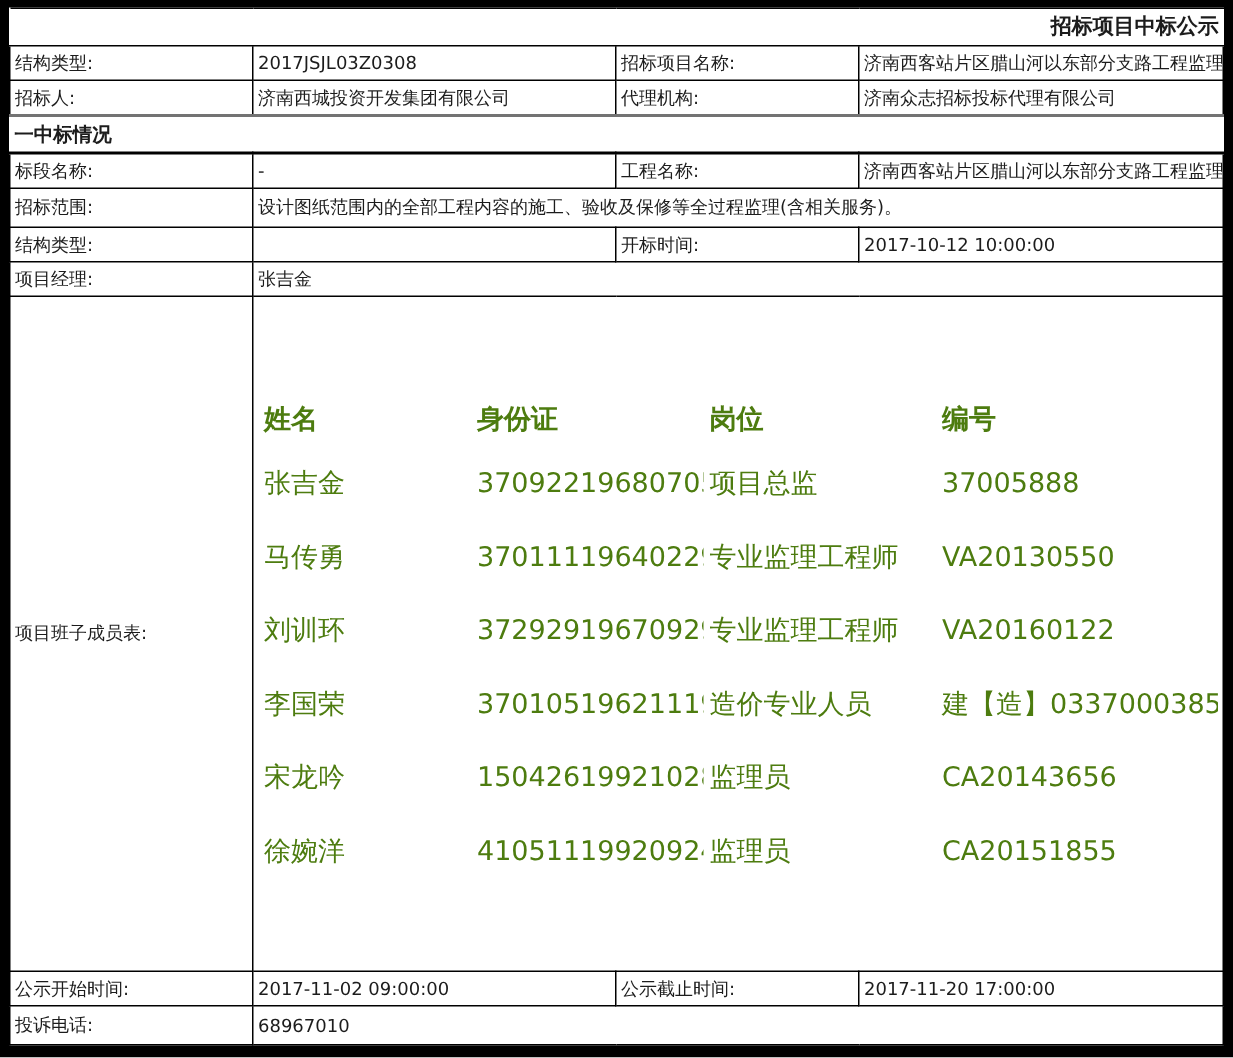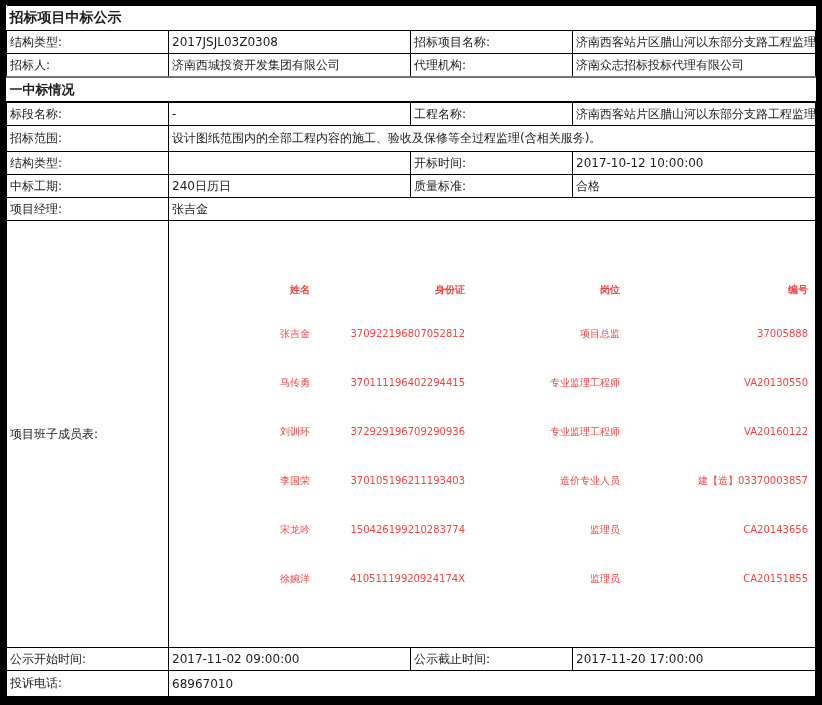--- a/index.html
+++ b/index.html
@@ -17,42 +17,42 @@
   table.main td {
     border: 1px solid #000;
     padding: 1px 3px;
     font-size: 12px;
     color: #1c1c1c;
     white-space: nowrap;
     overflow: hidden;
     vertical-align: middle;
   }
   tr.title-row td {
-    height: 22px; text-align: left;
+    height: 22px; text-align: right;
     font-weight: bold; font-size: 14px;
     border-left: none; border-right: none;
   }
   tr.section-row td {
     height: 21px; font-weight: bold; font-size: 13px;
     border-top: 2px solid #737373; border-bottom: 2px solid #000;
     border-left: none; border-right: none;
   }
   tr.r td { height: 20px; }
   tr.r-tall td { height: 23px; }
   td.lbl { }
   td.val { }
   td.team-cell { vertical-align: top; padding: 0; }
   table.team {
     width: 100%; border-collapse: collapse; table-layout: fixed;
     margin-top: 6px;
   }
   table.team th, table.team td {
     border: none !important;
-    text-align: right; vertical-align: middle;
-    font-size: 10px; color: #ef4444;
+    text-align: left; vertical-align: middle;
+    font-size: 18px; color: #4d7c0f;
     padding: 0 4px; white-space: nowrap; overflow: hidden;
   }
   table.team thead th { height: 38px; font-weight: bold; }
   table.team tbody td { height: 49px; font-weight: normal; }
 </style>
 </head>
 <body>
 
 <div class="page">
   <table class="main">
@@ -101,26 +101,20 @@
 
 
     <tr class="r">
       <td class="lbl">结构类型:</td>
       <td class="val"></td>
       <td class="lbl">开标时间:</td>
       <td class="val">2017-10-12 10:00:00</td>
     </tr>
 
 
-    <tr class="r">
-      <td class="lbl">中标工期:</td>
-      <td class="val">240日历日</td>
-      <td class="lbl">质量标准:</td>
-      <td class="val">合格</td>
-    </tr>
 
     <tr class="r">
       <td class="lbl">项目经理:</td>
       <td class="val" colspan="3">张吉金</td>
     </tr>
 
     <tr>
       <td class="lbl">项目班子成员表:</td>
       <td class="team-cell" colspan="3">
         <table class="team">

